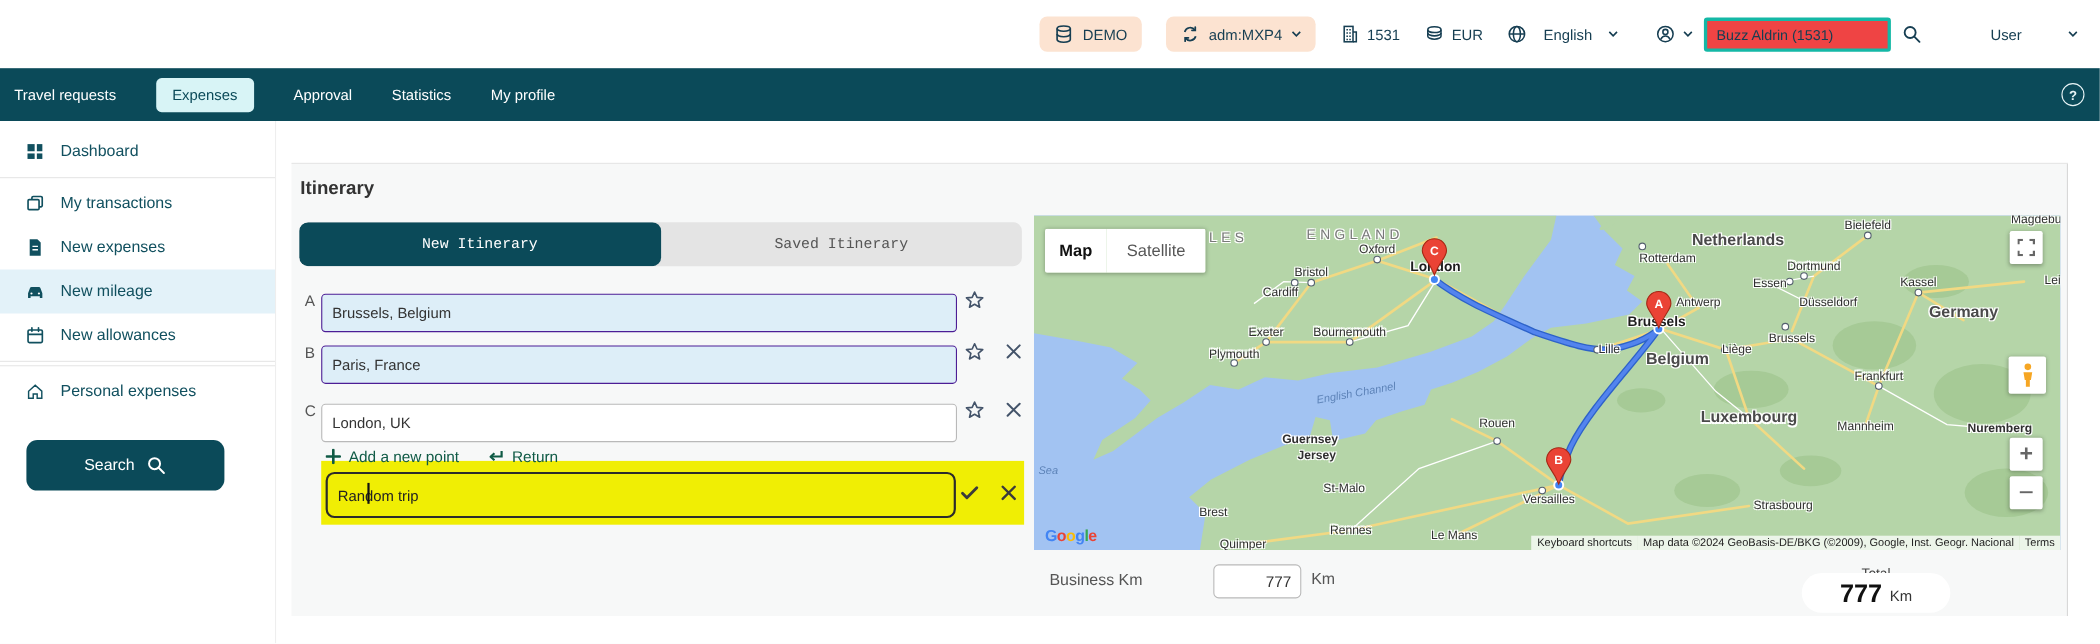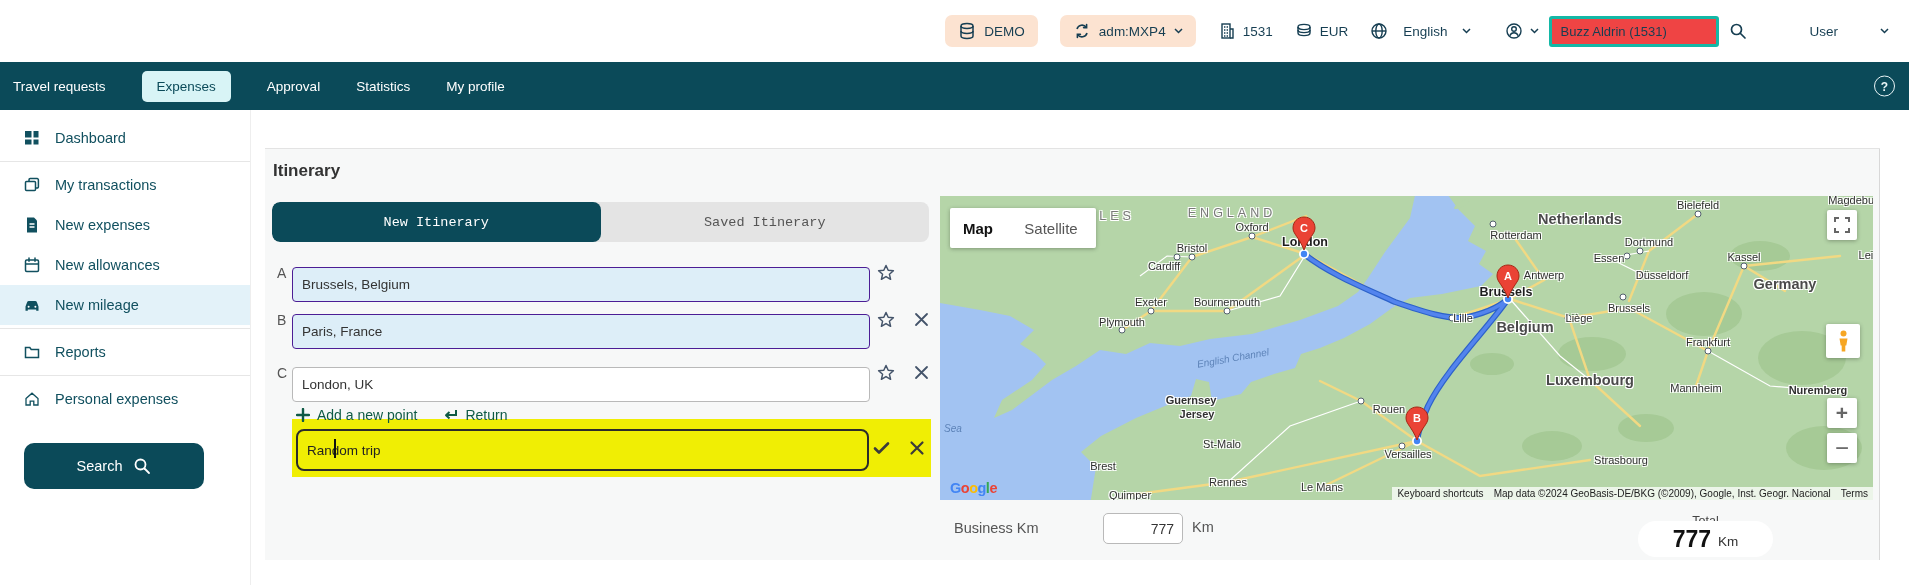--- a/index.html
+++ b/index.html
@@ -184,43 +184,37 @@
         </svg>
       <span>My transactions</span>
     </div>
     <div class="side-item">
       <svg class="side-icon" viewBox="0 0 18 18">
           <path d="M4 1.5h7l3 3v12H4z" fill="currentColor"></path>
           <path d="M6.5 8h5M6.5 11h5" stroke="#fff" stroke-width="1.3"></path>
         </svg>
       <span>New expenses</span>
     </div>
+    <div class="side-item active">
+      <svg class="side-icon" viewBox="0 0 18 18">
+          <path d="M2.5 10.5l1.6-4.2A1.8 1.8 0 0 1 5.8 5h6.4a1.8 1.8 0 0 1 1.7 1.3l1.6 4.2v4.3h-2.3v-1.4H4.8v1.4H2.5z" fill="currentColor"></path>
+          <circle cx="5.6" cy="10.8" r="1" fill="#fff"></circle>
+          <circle cx="12.4" cy="10.8" r="1" fill="#fff"></circle>
+        </svg>
+      <span>New mileage</span>
+    </div>
     <div class="side-item">
       <svg class="side-icon" viewBox="0 0 18 18" fill="none" stroke="currentColor" stroke-width="1.5">
           <rect x="2.5" y="4" width="13" height="11.5" rx="1.2"></rect>
           <path d="M2.5 8h13"></path>
           <path d="M6 2v3.2M12 2v3.2" stroke-linecap="round"></path>
         </svg>
       <span>New allowances</span>
     </div>
-    <div class="side-item active">
-      <svg class="side-icon" viewBox="0 0 18 18">
-          <path d="M2.5 10.5l1.6-4.2A1.8 1.8 0 0 1 5.8 5h6.4a1.8 1.8 0 0 1 1.7 1.3l1.6 4.2v4.3h-2.3v-1.4H4.8v1.4H2.5z" fill="currentColor"></path>
-          <circle cx="5.6" cy="10.8" r="1" fill="#fff"></circle>
-          <circle cx="12.4" cy="10.8" r="1" fill="#fff"></circle>
-        </svg>
-      <span>New mileage</span>
-    </div>
     <div class="side-div"></div>
-    <div class="side-item">
-      <svg class="side-icon" viewBox="0 0 18 18" fill="none" stroke="currentColor" stroke-width="1.5">
-          <path d="M2.5 14.5v-10h4.3l1.4 1.9h7.3v8.1z"></path>
-        </svg>
-      <span>Reports</span>
-    </div>
     <div class="side-div"></div>
     <div class="side-item">
       <svg class="side-icon" viewBox="0 0 18 18" fill="none" stroke="currentColor" stroke-width="1.3">
           <path d="M3 8.6L9 3.2 15 8.6V15h-4.2v-3.8H7.2V15H3z"></path>
         </svg>
       <span>Personal expenses</span>
     </div>
     <button class="search-btn">
       <span>Search</span>
       <svg width="18" height="18" viewBox="0 0 18 18" fill="none" stroke="#fff" stroke-width="1.8">
@@ -415,21 +409,21 @@
           <span class="mlabel country" style="left: 585px; top: 131px;">Belgium</span>
           <div class="mdot" style="left: 683px; top: 101px;"></div>
           <span class="mlabel" style="left: 689px; top: 112px;">Brussels</span>
           <div class="mdot" style="left: 768px; top: 155px;"></div>
           <span class="mlabel" style="left: 768px; top: 146px;">Frankfurt</span>
           <span class="mlabel country" style="left: 650px; top: 184px;">Luxembourg</span>
           <span class="mlabel" style="left: 756px; top: 192px;">Mannheim</span>
           <span class="mlabel" style="left: 878px; top: 194px; font-weight: bold;">Nuremberg</span>
           <span class="mlabel" style="left: 681px; top: 264px;">Strasbourg</span>
           <div class="mdot" style="left: 421px; top: 205px;"></div>
-          <span class="mlabel" style="left: 421px; top: 213px; margin-left: 28px;">Rouen</span>
+          <span class="mlabel" style="left: 421px; top: 189px;">Rouen</span>
           <div class="mdot" style="left: 462px; top: 250px;"></div>
           <span class="mlabel" style="left: 468px; top: 258px;">Versailles</span>
           <span class="mlabel bcity" style="left: 251px; top: 204px;">Guernsey</span>
           <span class="mlabel bcity" style="left: 257px; top: 218px;">Jersey</span>
           <span class="mlabel" style="left: 282px; top: 248px;">St-Malo</span>
           <span class="mlabel" style="left: 163px; top: 270px;">Brest</span>
           <span class="mlabel" style="left: 190px; top: 299px;">Quimper</span>
           <span class="mlabel" style="left: 288px; top: 286px;">Rennes</span>
           <span class="mlabel" style="left: 382px; top: 291px;">Le Mans</span>
           <span class="mlabel water" style="left: 293px; top: 162px; transform: translate(-50%, -50%) rotate(-10deg);">English Channel</span>

